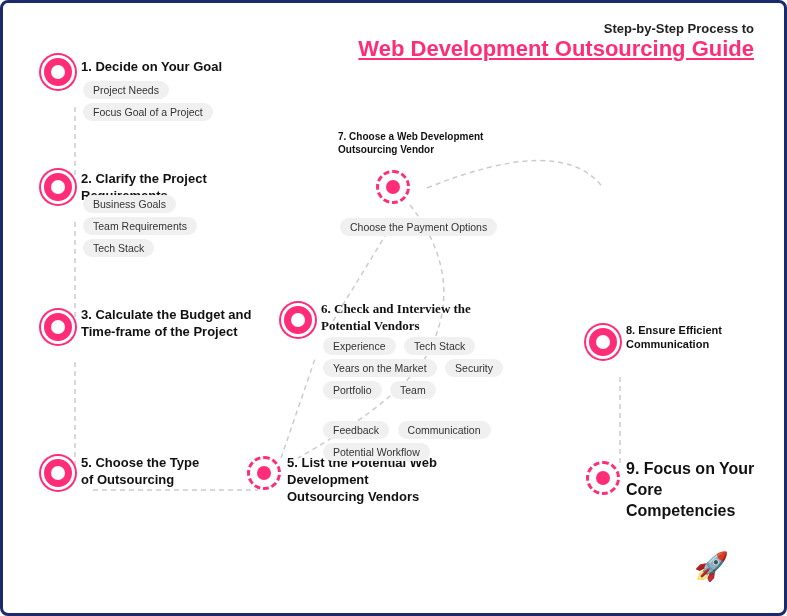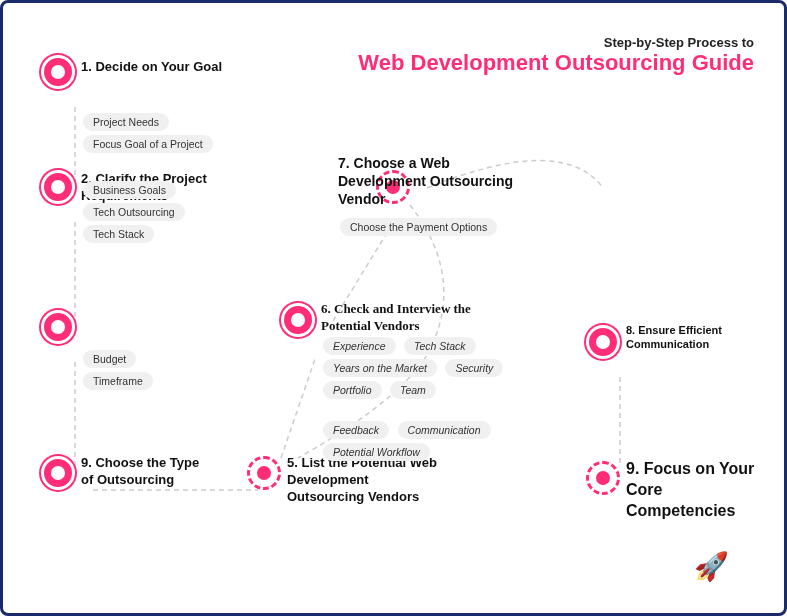--- a/index.html
+++ b/index.html
@@ -24,27 +24,27 @@
     .header {
       position: absolute;
       top: 18px;
       right: 30px;
       text-align: right;
     }
     .header-subtitle {
       font-size: 13px;
       font-weight: 600;
       color: #222;
-      margin-top: 14px;
     }
     .header-title {
       font-size: 22px;
       font-weight: 800;
       color: #ff2d78;
       line-height: 1.2;
+      text-decoration: underline;
     }
 
     
     .step-circle {
       width: 34px;
       height: 34px;
       border-radius: 50%;
       background: #ff2d78;
       border: 3px solid #fff;
       box-shadow: 0 0 0 2px #ff2d78;
@@ -138,74 +138,71 @@
 
   <div class="header">
     <div class="header-subtitle">Step-by-Step Process to</div>
     <div class="header-title">Web Development Outsourcing Guide</div>
   </div>
 
   <div class="step-circle" style="left:38px;top:52px;">
     <div class="step-circle-inner"></div>
   </div>
   <div class="step-label" style="left:78px;top:56px;font-size:13px;font-weight:800;">1. Decide on Your Goal</div>
-  <div class="tags-container" style="left:78px;top:76px;margin-top:32px;">
+  <div class="tags-container" style="left:78px;top:76px;">
     <span class="tag">Project Needs</span><br>
     <span class="tag">Focus Goal of a Project</span>
   </div>
 
   <div class="step-circle" style="left:38px;top:167px;">
     <div class="step-circle-inner"></div>
   </div>
   <div class="step-label" style="left:78px;top:168px;font-size:13px;font-weight:800;max-width:200px;">2. Clarify the Project Requirements</div>
-  <div class="tags-container" style="left:78px;top:176px;">
+  <div class="tags-container" style="left:78px;top:190px;">
     <span class="tag">Business Goals</span><br>
-    <span class="tag">Tech Outsourcing</span><br>
+    <span class="tag">Team Requirements</span><br>
     <span class="tag">Tech Stack</span>
   </div>
 
   <div class="step-circle" style="left:38px;top:307px;">
     <div class="step-circle-inner"></div>
   </div>
-  <div class="tags-container" style="left:78px;top:345px;">
-    <span class="tag">Budget</span><br>
-    <span class="tag">Timeframe</span>
-  </div>
+  <div class="step-label" style="left:78px;top:304px;font-size:13px;font-weight:800;max-width:200px;line-height:1.3;">3. Calculate the Budget and Time-frame of the Project</div>
 
   <div class="step-circle" style="left:38px;top:453px;">
     <div class="step-circle-inner"></div>
   </div>
-  <div class="step-label" style="left:78px;top:452px;font-size:13px;font-weight:800;max-width:130px;line-height:1.3;">9. Choose the Type of Outsourcing</div>
+  <div class="step-label" style="left:78px;top:452px;font-size:13px;font-weight:800;max-width:130px;line-height:1.3;">5. Choose the Type of Outsourcing</div>
 
   <div class="step-circle dashed" style="left:244px;top:453px;">
     <div class="step-circle-inner"></div>
   </div>
   <div class="step-label" style="left:284px;top:452px;font-size:13px;font-weight:800;max-width:160px;line-height:1.3;">5. List the Potential Web Development Outsourcing Vendors</div>
 
   <div class="step-circle" style="left:278px;top:300px;">
     <div class="step-circle-inner"></div>
   </div>
   <div class="step-label" style="left:318px;top:298px;font-size:13px;font-weight:800;max-width:180px;line-height:1.3;font-family:Liberation Serif, serif;">6. Check and Interview the Potential Vendors</div>
-  <div class="tags-container" style="left:318px;top:332px;max-width:220px;font-style:italic;">
+  <div class="tags-container" style="left:318px;top:332px;max-width:220px;">
     <span class="tag">Experience</span>
     <span class="tag">Tech Stack</span><br>
     <span class="tag">Years on the Market</span>
     <span class="tag">Security</span><br>
     <span class="tag">Portfolio</span>
     <span class="tag">Team</span><br>
     <br>
     <span class="tag">Feedback</span>
     <span class="tag">Communication</span><br>
     <span class="tag">Potential Workflow</span>
   </div>
 
   <div class="step-circle dashed" style="left:373px;top:167px;">
     <div class="step-circle-inner"></div>
   </div>
-  <div class="step-label" style="left:335px;top:127px;font-size:14px;font-weight:800;max-width:185px;line-height:1.3;margin-top:24px;">7. Choose a Web Development Outsourcing Vendor</div>
+  <div class="step-label" style="left:335px;top:127px;font-size:10px;font-weight:800;max-width:185px;line-height:1.3;">7. Choose a Web Development Outsourcing Vendor</div>
   <div class="tags-container" style="left:335px;top:195px;max-width:185px;">
     <br>
     <span class="tag">Choose the Payment Options</span>
   </div>
 
   <div class="step-circle" style="left:583px;top:322px;">
     <div class="step-circle-inner"></div>
   </div>
   <div class="step-label" style="left:623px;top:320px;font-size:11px;font-weight:800;max-width:140px;line-height:1.3;">8. Ensure Efficient Communication</div>
 

